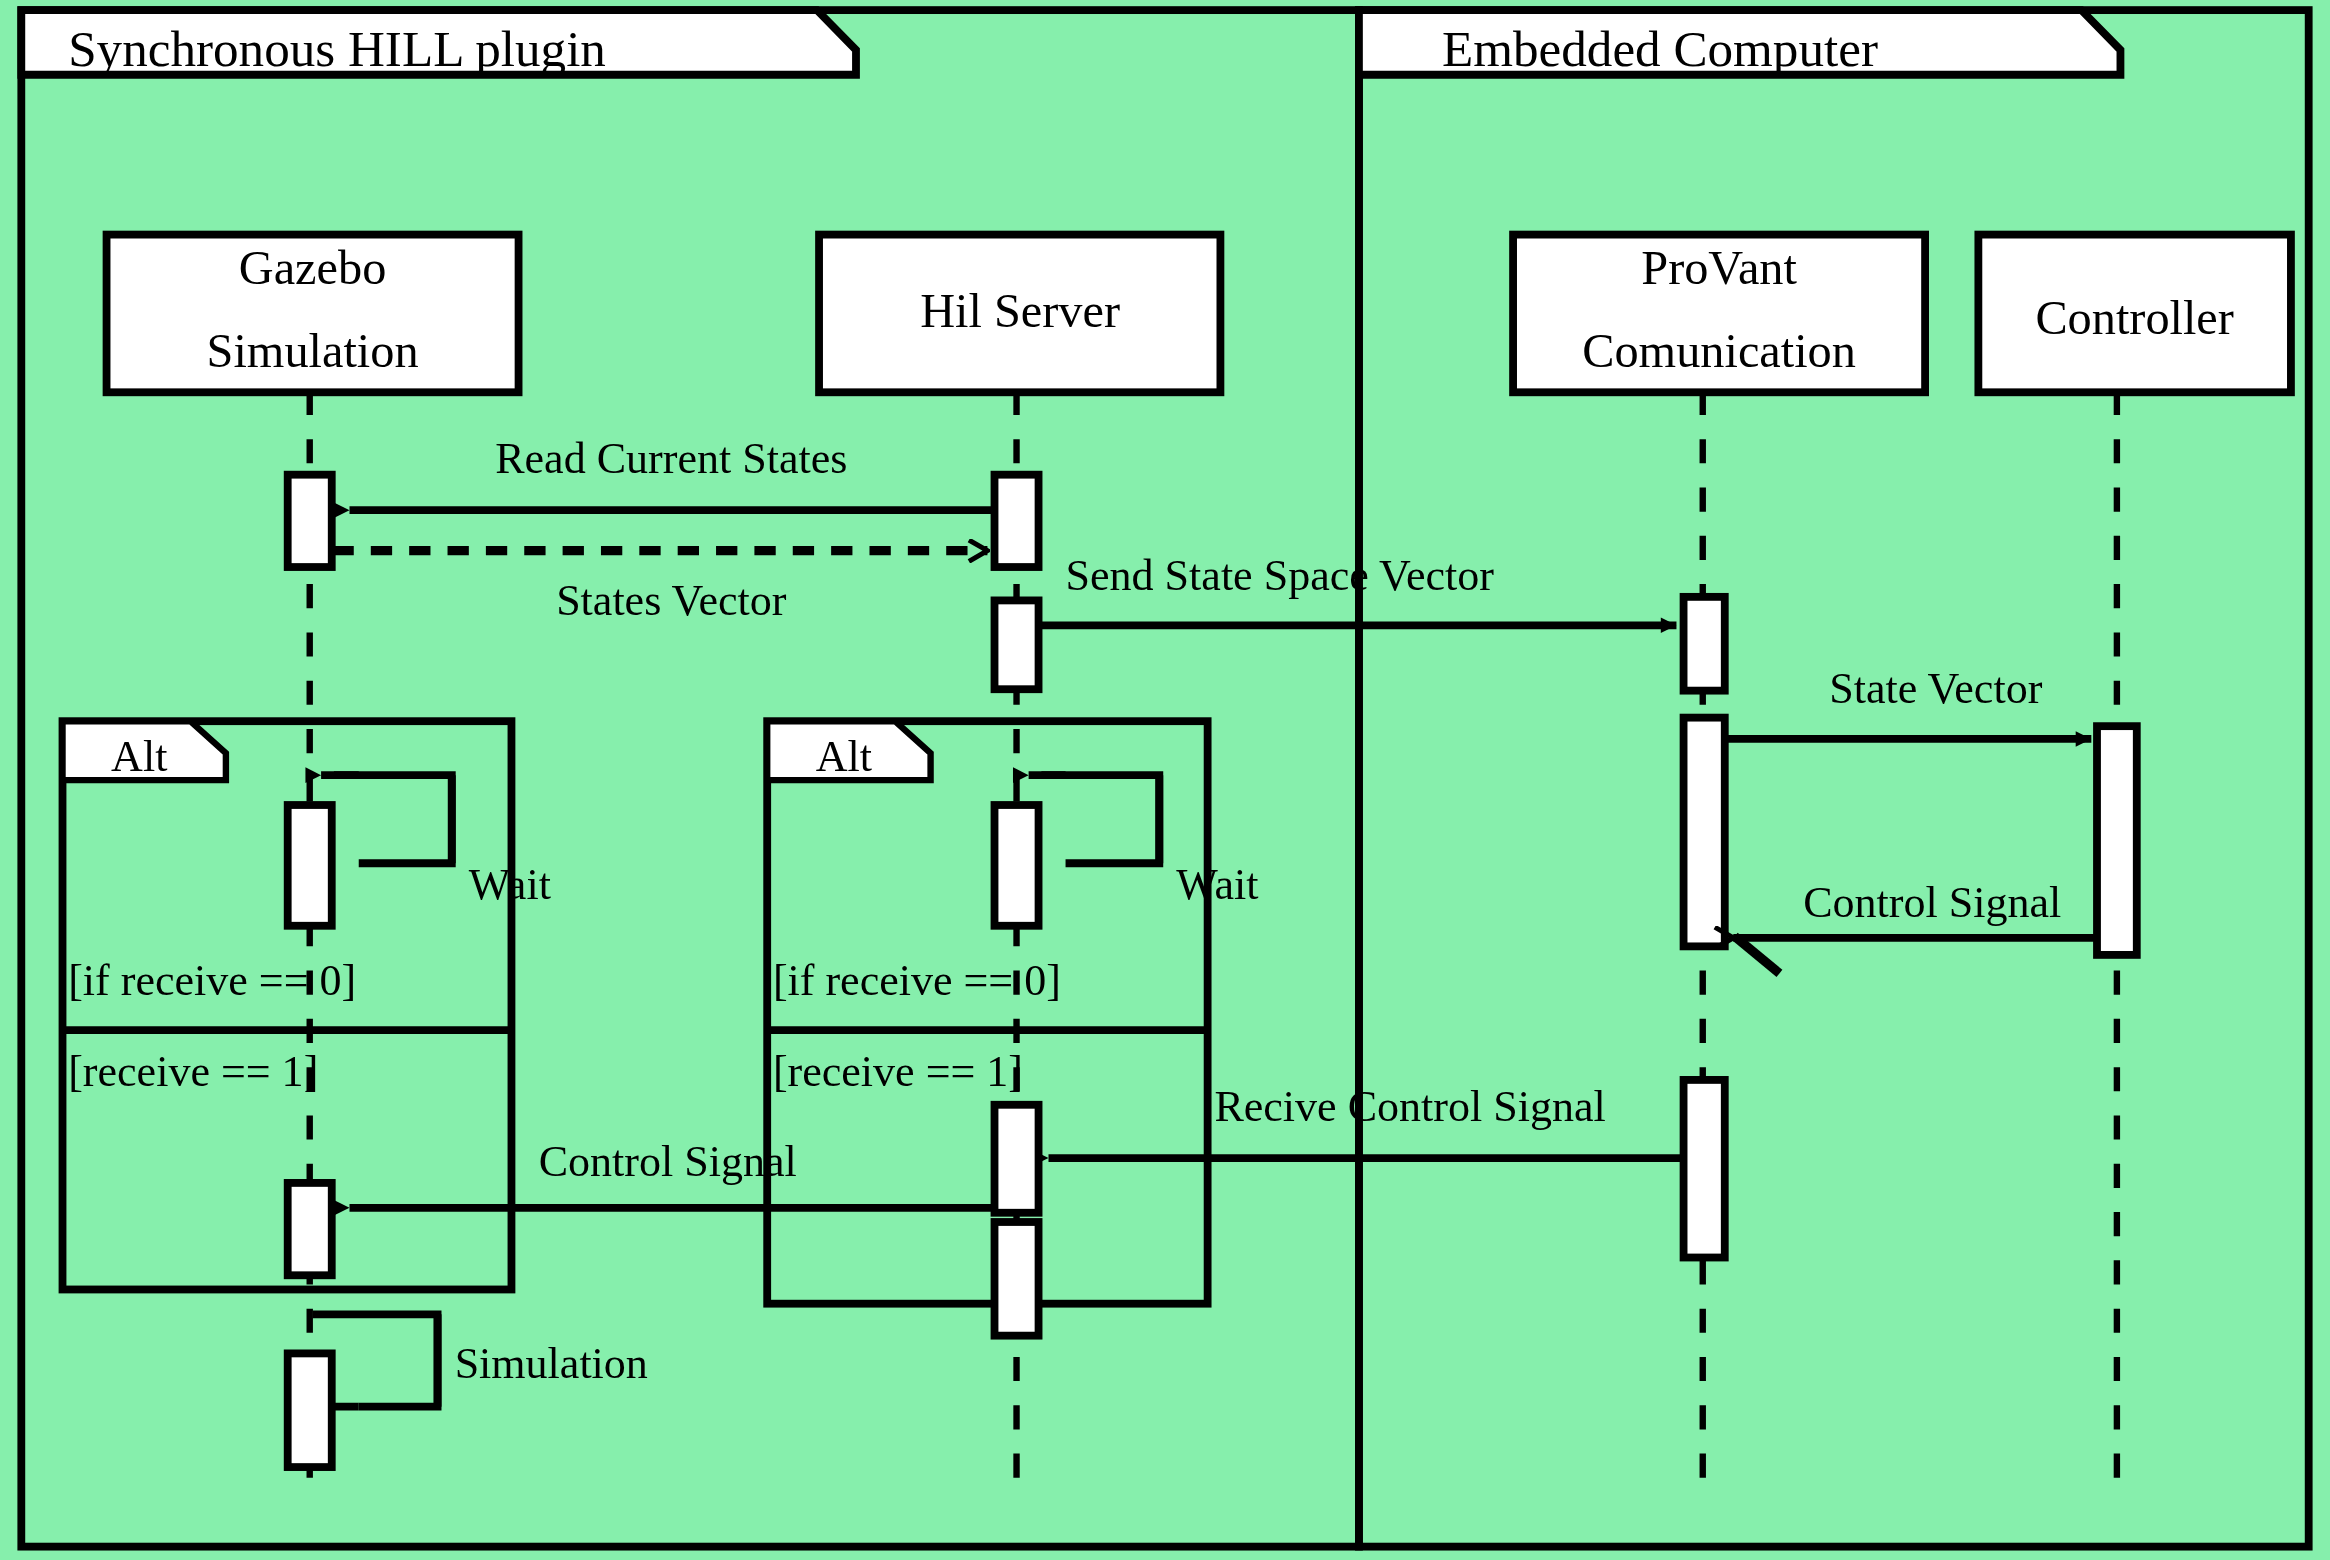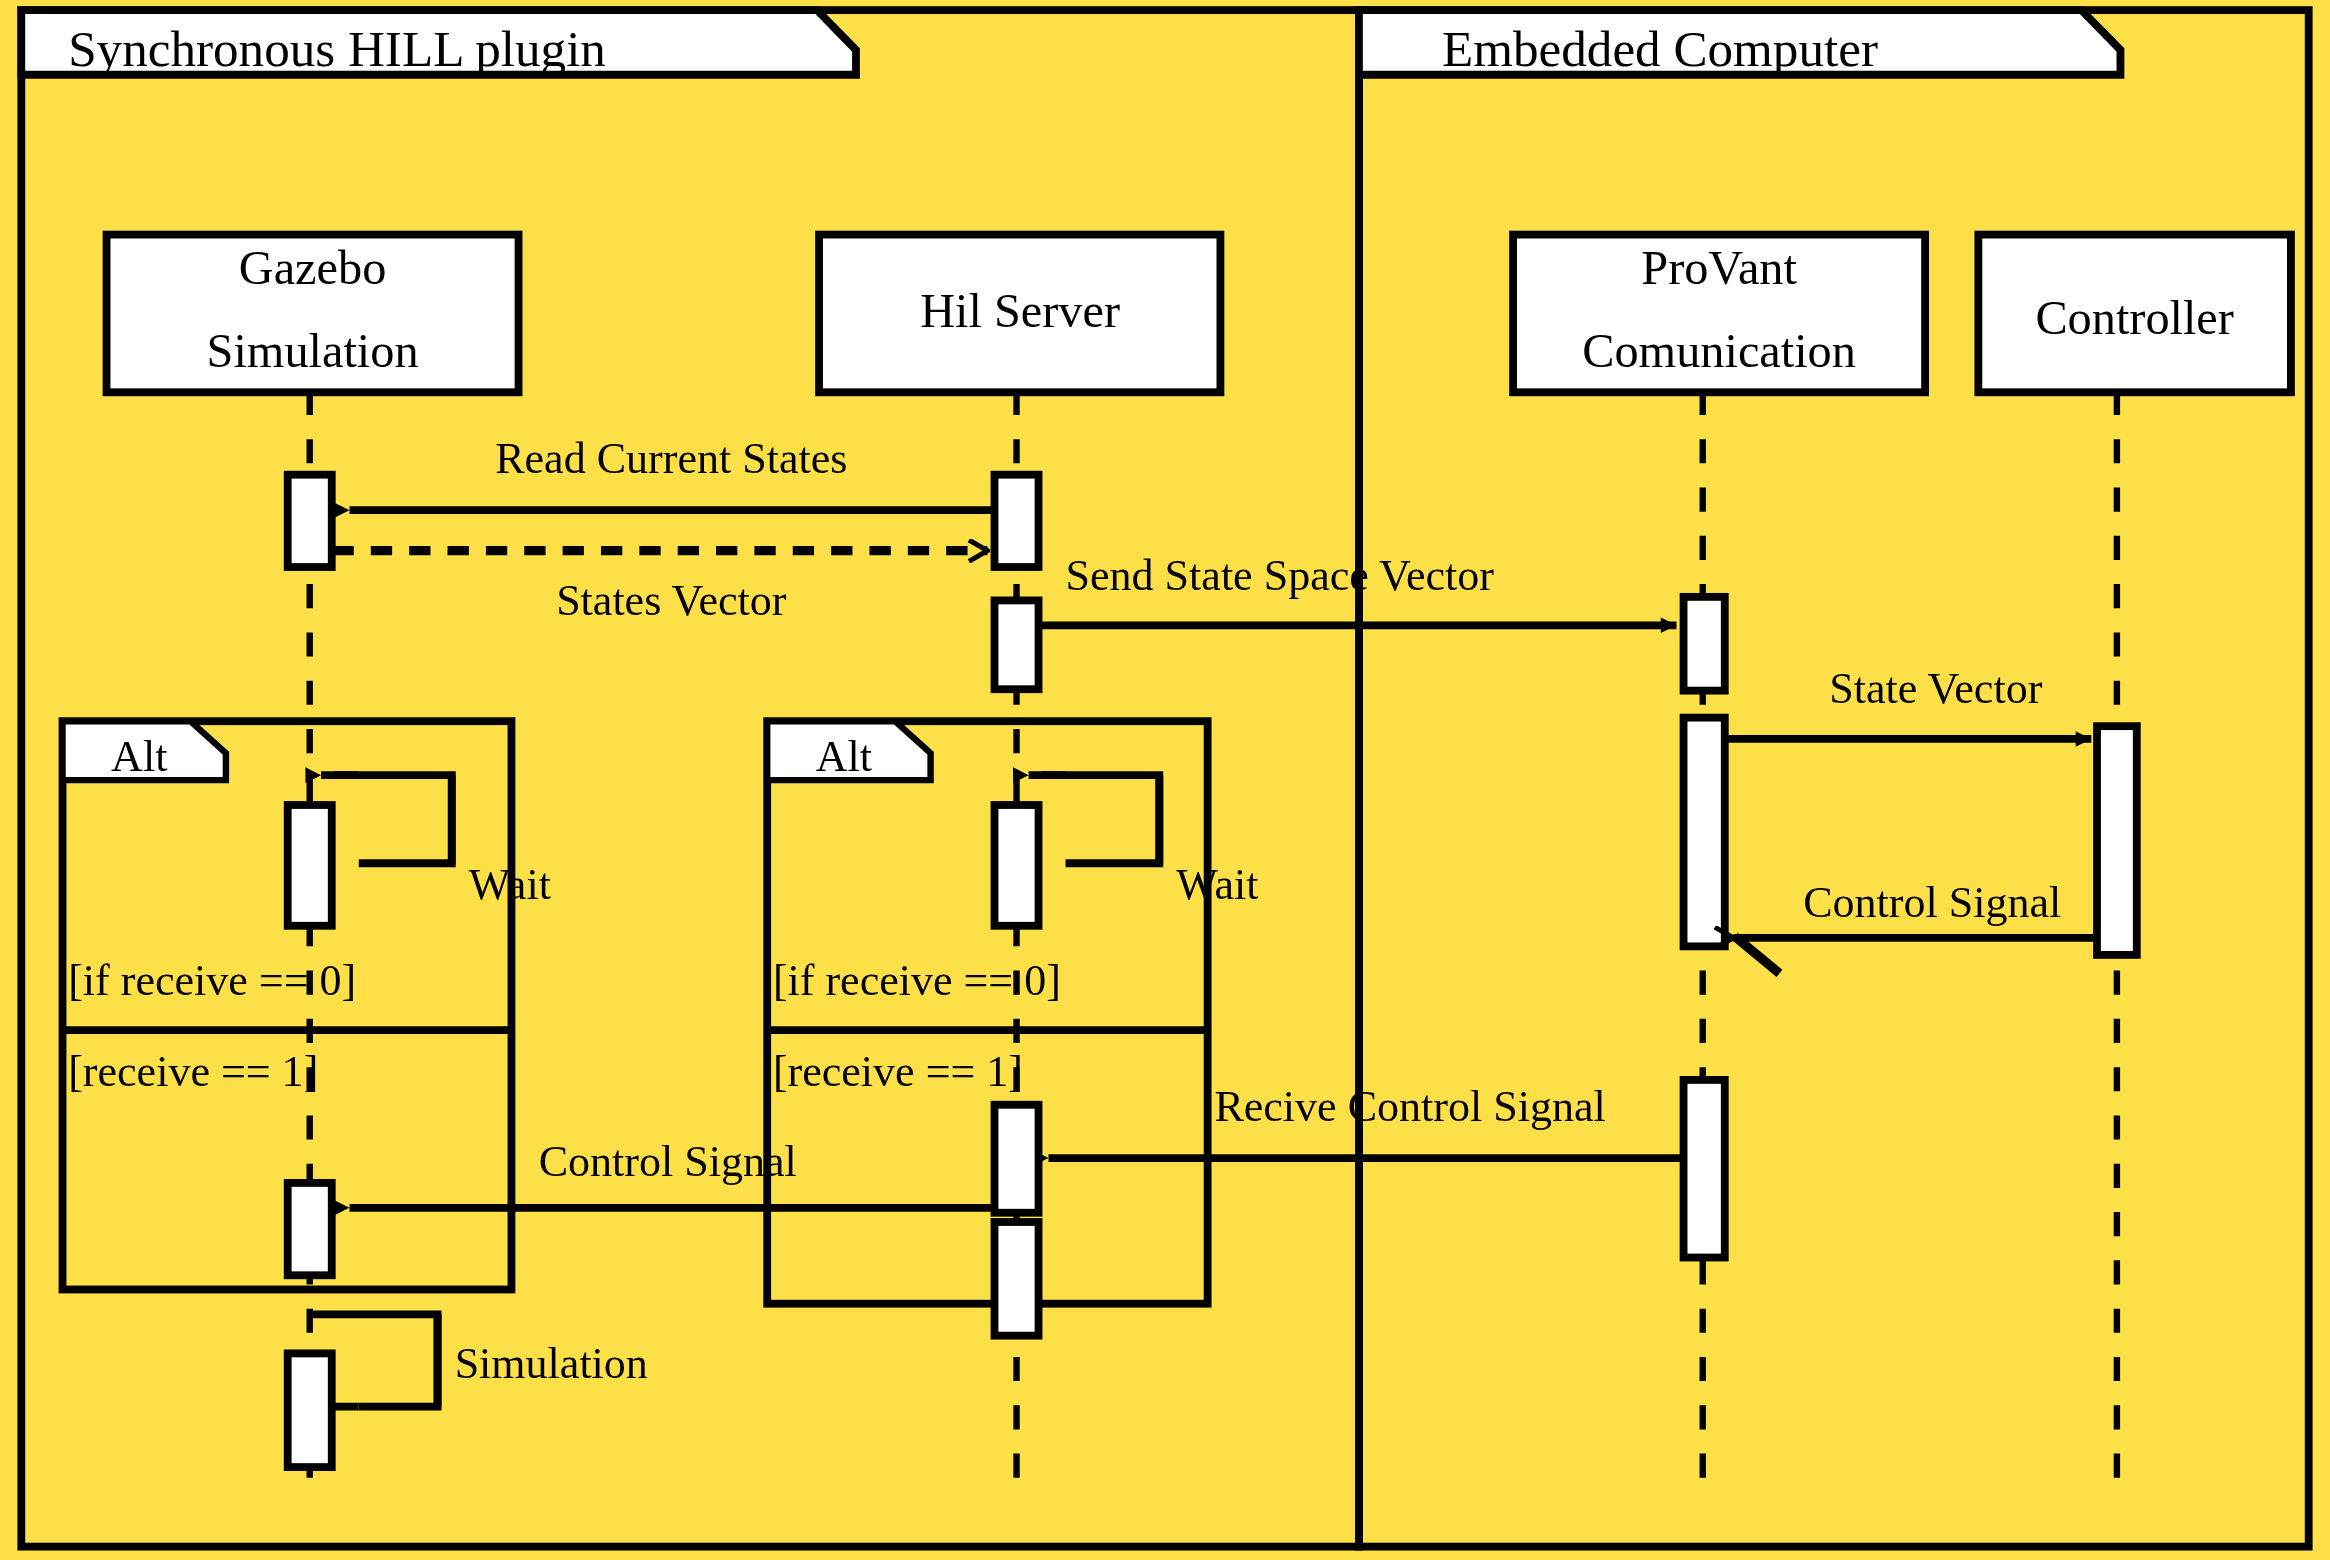--- a/index.html
+++ b/index.html
@@ -4,21 +4,21 @@
 <style>
   html, body {
     margin: 0;
     padding: 0;
     background: #ffffff;
   }
   #canvas {
     position: relative;
     width: 2330px;
     height: 1561px;
-    background: #fde047;
+    background: #86efac;
     font-family: "Liberation Serif", "DejaVu Serif", serif;
     overflow: hidden;
   }
   svg#diagram {
     position: absolute;
     top: 0; left: 0;
     width: 2330px;
     height: 1561px;
   }
   .lbl {

